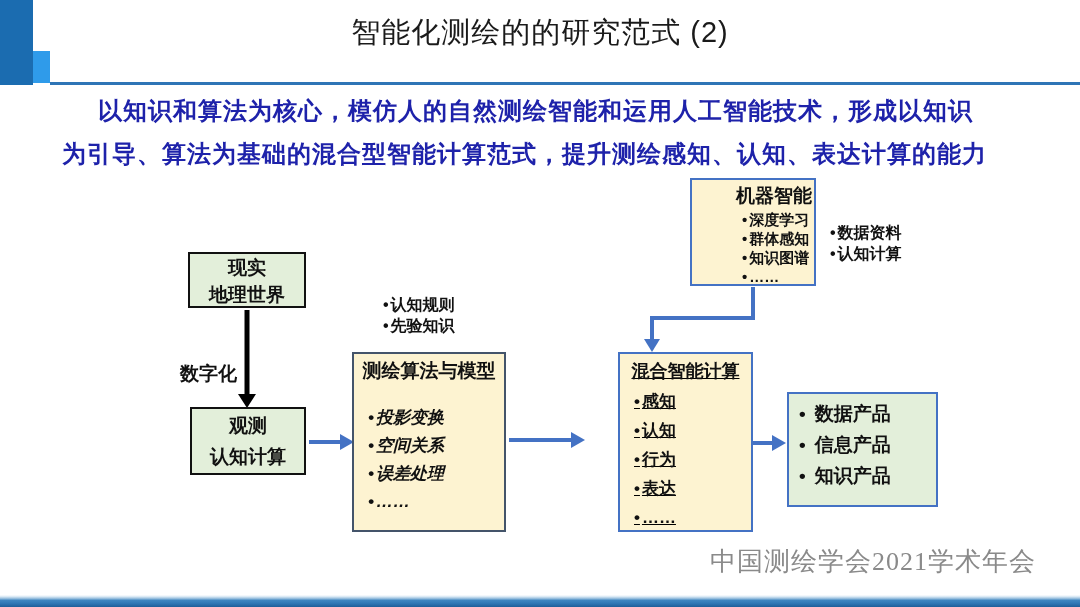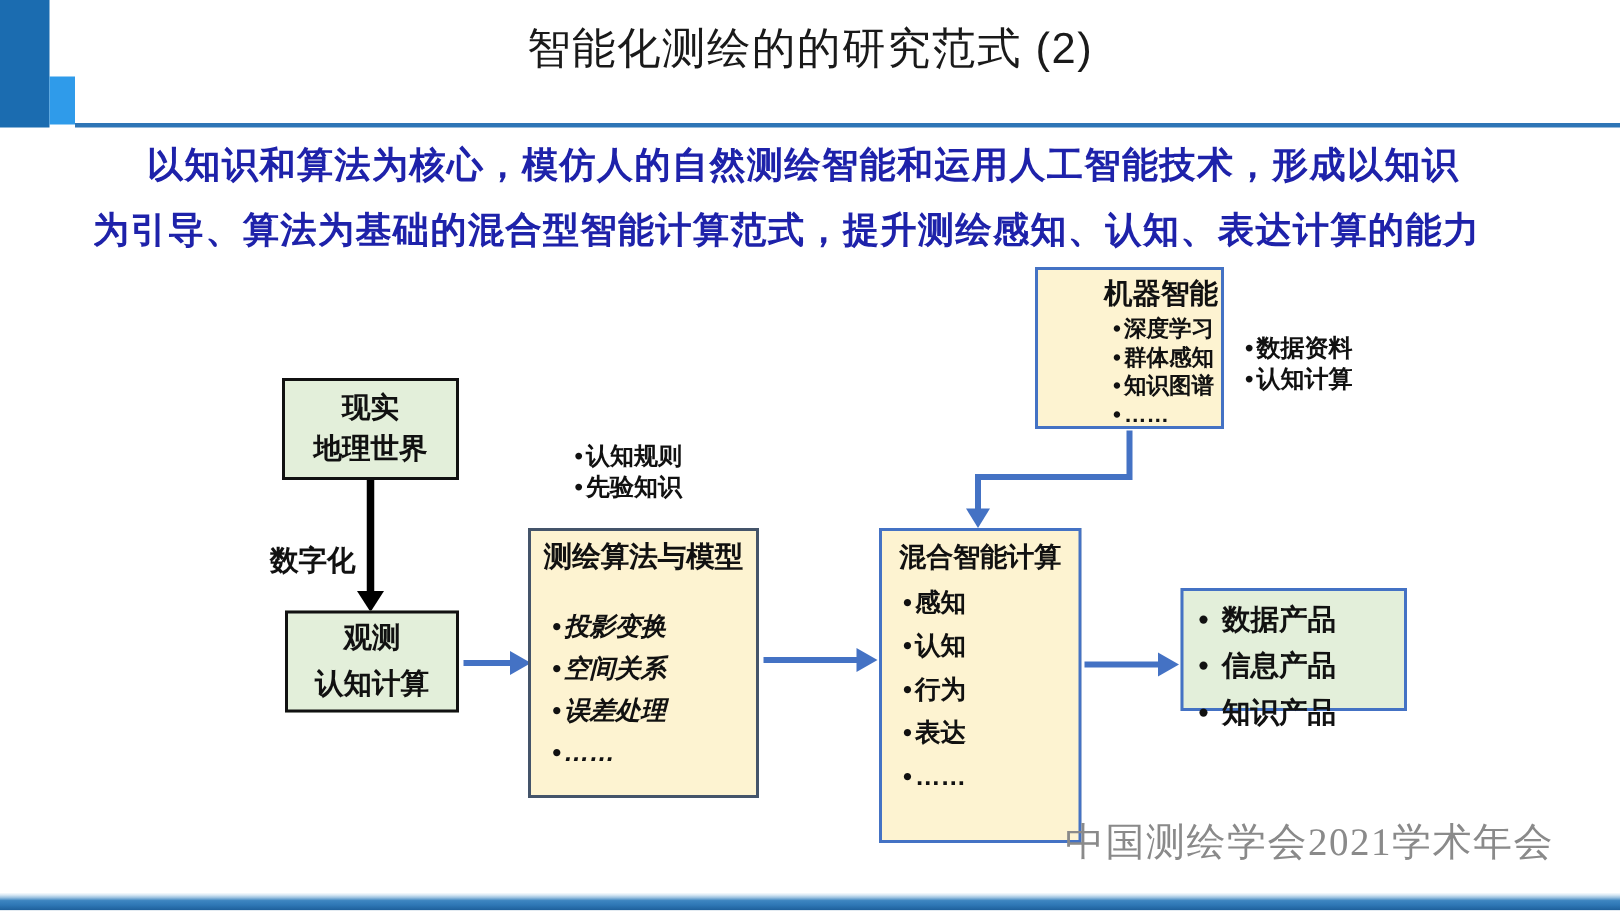--- a/index.html
+++ b/index.html
@@ -40,39 +40,39 @@
 
   
   .dbox { position: absolute; }
   .green-box {
     background: #e3efda; border: 2px solid #111111;
     font-weight: 700; color: #111; text-align: center;
     display: flex; flex-direction: column; justify-content: center;
   }
   .cream-box { background: #fdf3d1; }
 
-  .reality-box { left: 188px; top: 252px; width: 118px; height: 68px; font-size: 19px; line-height: 27px; }
+  .reality-box { left: 188px; top: 252px; width: 118px; height: 56px; font-size: 19px; line-height: 27px; justify-content: space-between; }
   .obs-box     { left: 190px; top: 407px; width: 116px; height: 68px; font-size: 19px; line-height: 31px; }
 
   .digitize-label { position: absolute; left: 180px; top: 361px; font-size: 19px; font-weight: 600; color: #111; }
 
   .algo-box {
     left: 352px; top: 352px; width: 154px; height: 180px;
     border: 2px solid #44546a; padding-top: 4px;
   }
   .machine-box {
     left: 690px; top: 178px; width: 126px; height: 108px;
     border: 2px solid #4472c4; padding-top: 3px; padding-left: 42px;
   }
   .hybrid-box {
-    left: 586px; top: 352px; width: 135px; height: 210px;
-    border: 2px solid #4472c4; padding-top: 5px;
+    left: 618px; top: 352px; width: 135px; height: 180px;
+    border: 2px solid #4472c4; padding-top: 5px; text-decoration: underline;
   }
   .product-box {
-    left: 787px; top: 392px; width: 151px; height: 82px;
+    left: 787px; top: 392px; width: 151px; height: 115px;
     background: #e3efda; border: 2px solid #4472c4; padding: 4px 0 0 10px;
   }
 
   .box-title { font-weight: 700; color: #111; text-align: center; }
   .algo-box    .box-title { font-size: 19px; margin-bottom: 20px; }
   .machine-box .box-title { font-size: 19px; margin-bottom: 1px; }
   .hybrid-box  .box-title { font-size: 18px; margin-bottom: 4px; }
 
   ul.blist { list-style: none; }
   ul.blist li { font-weight: 600; color: #111; }

